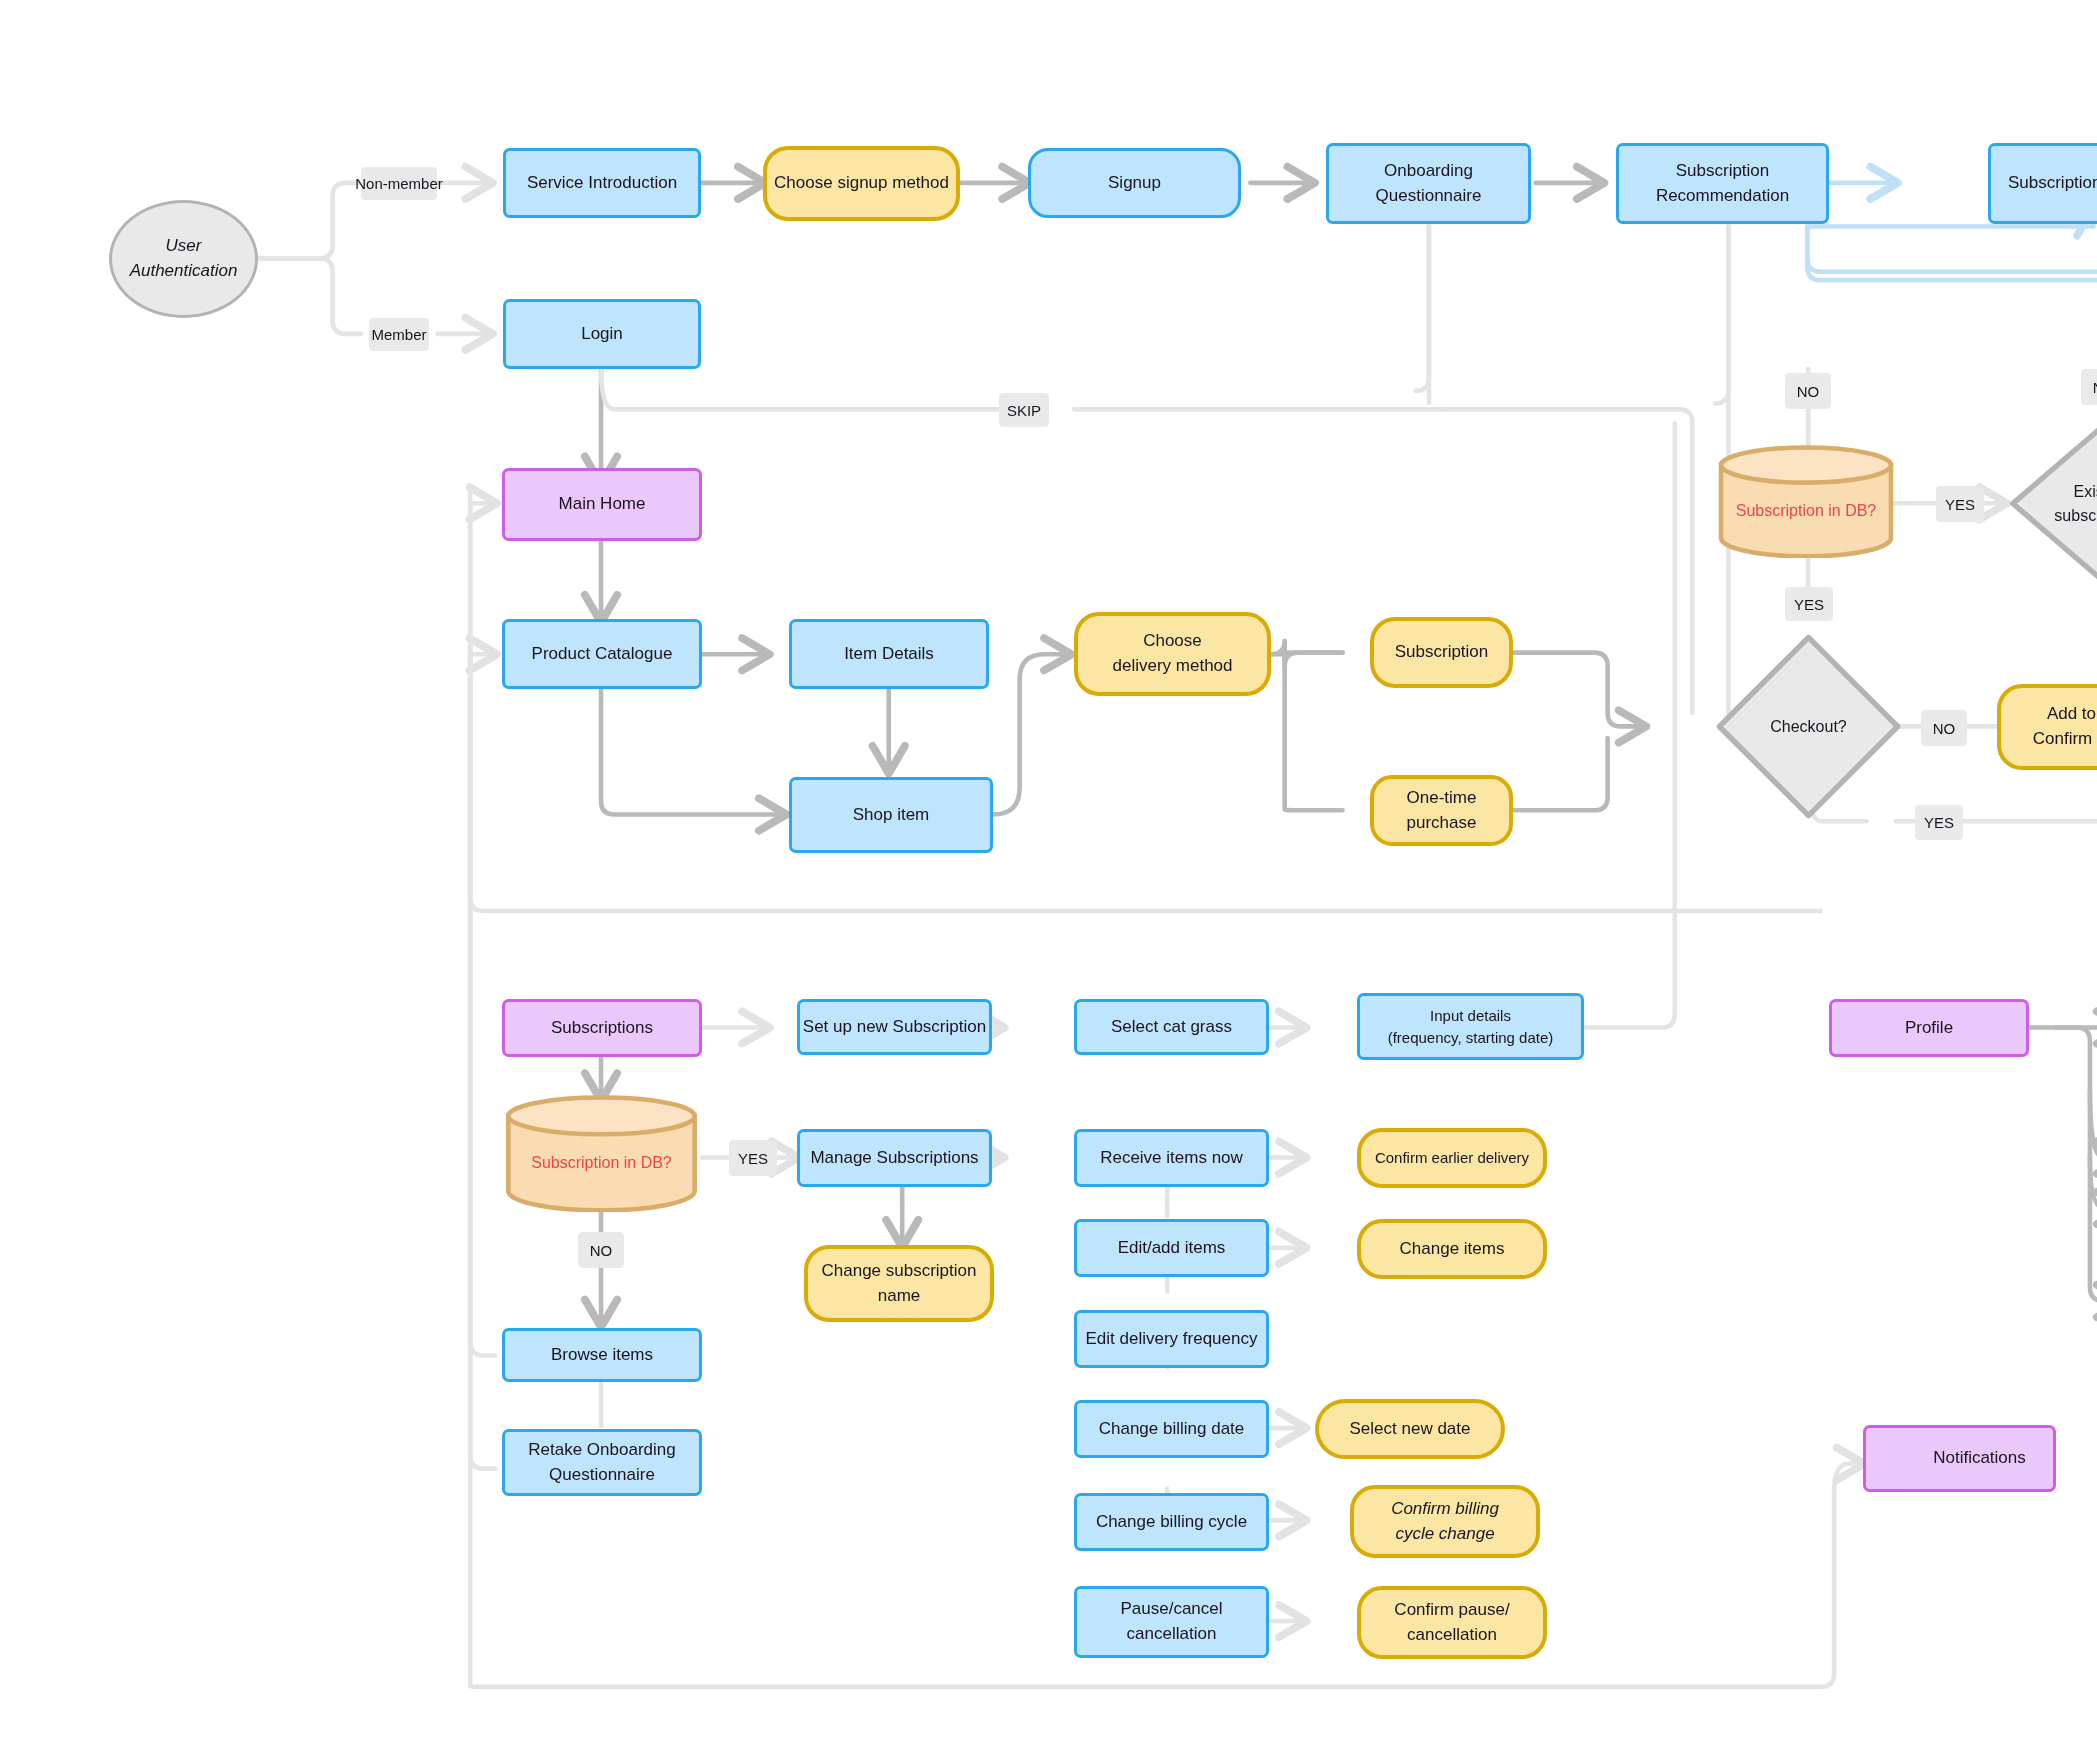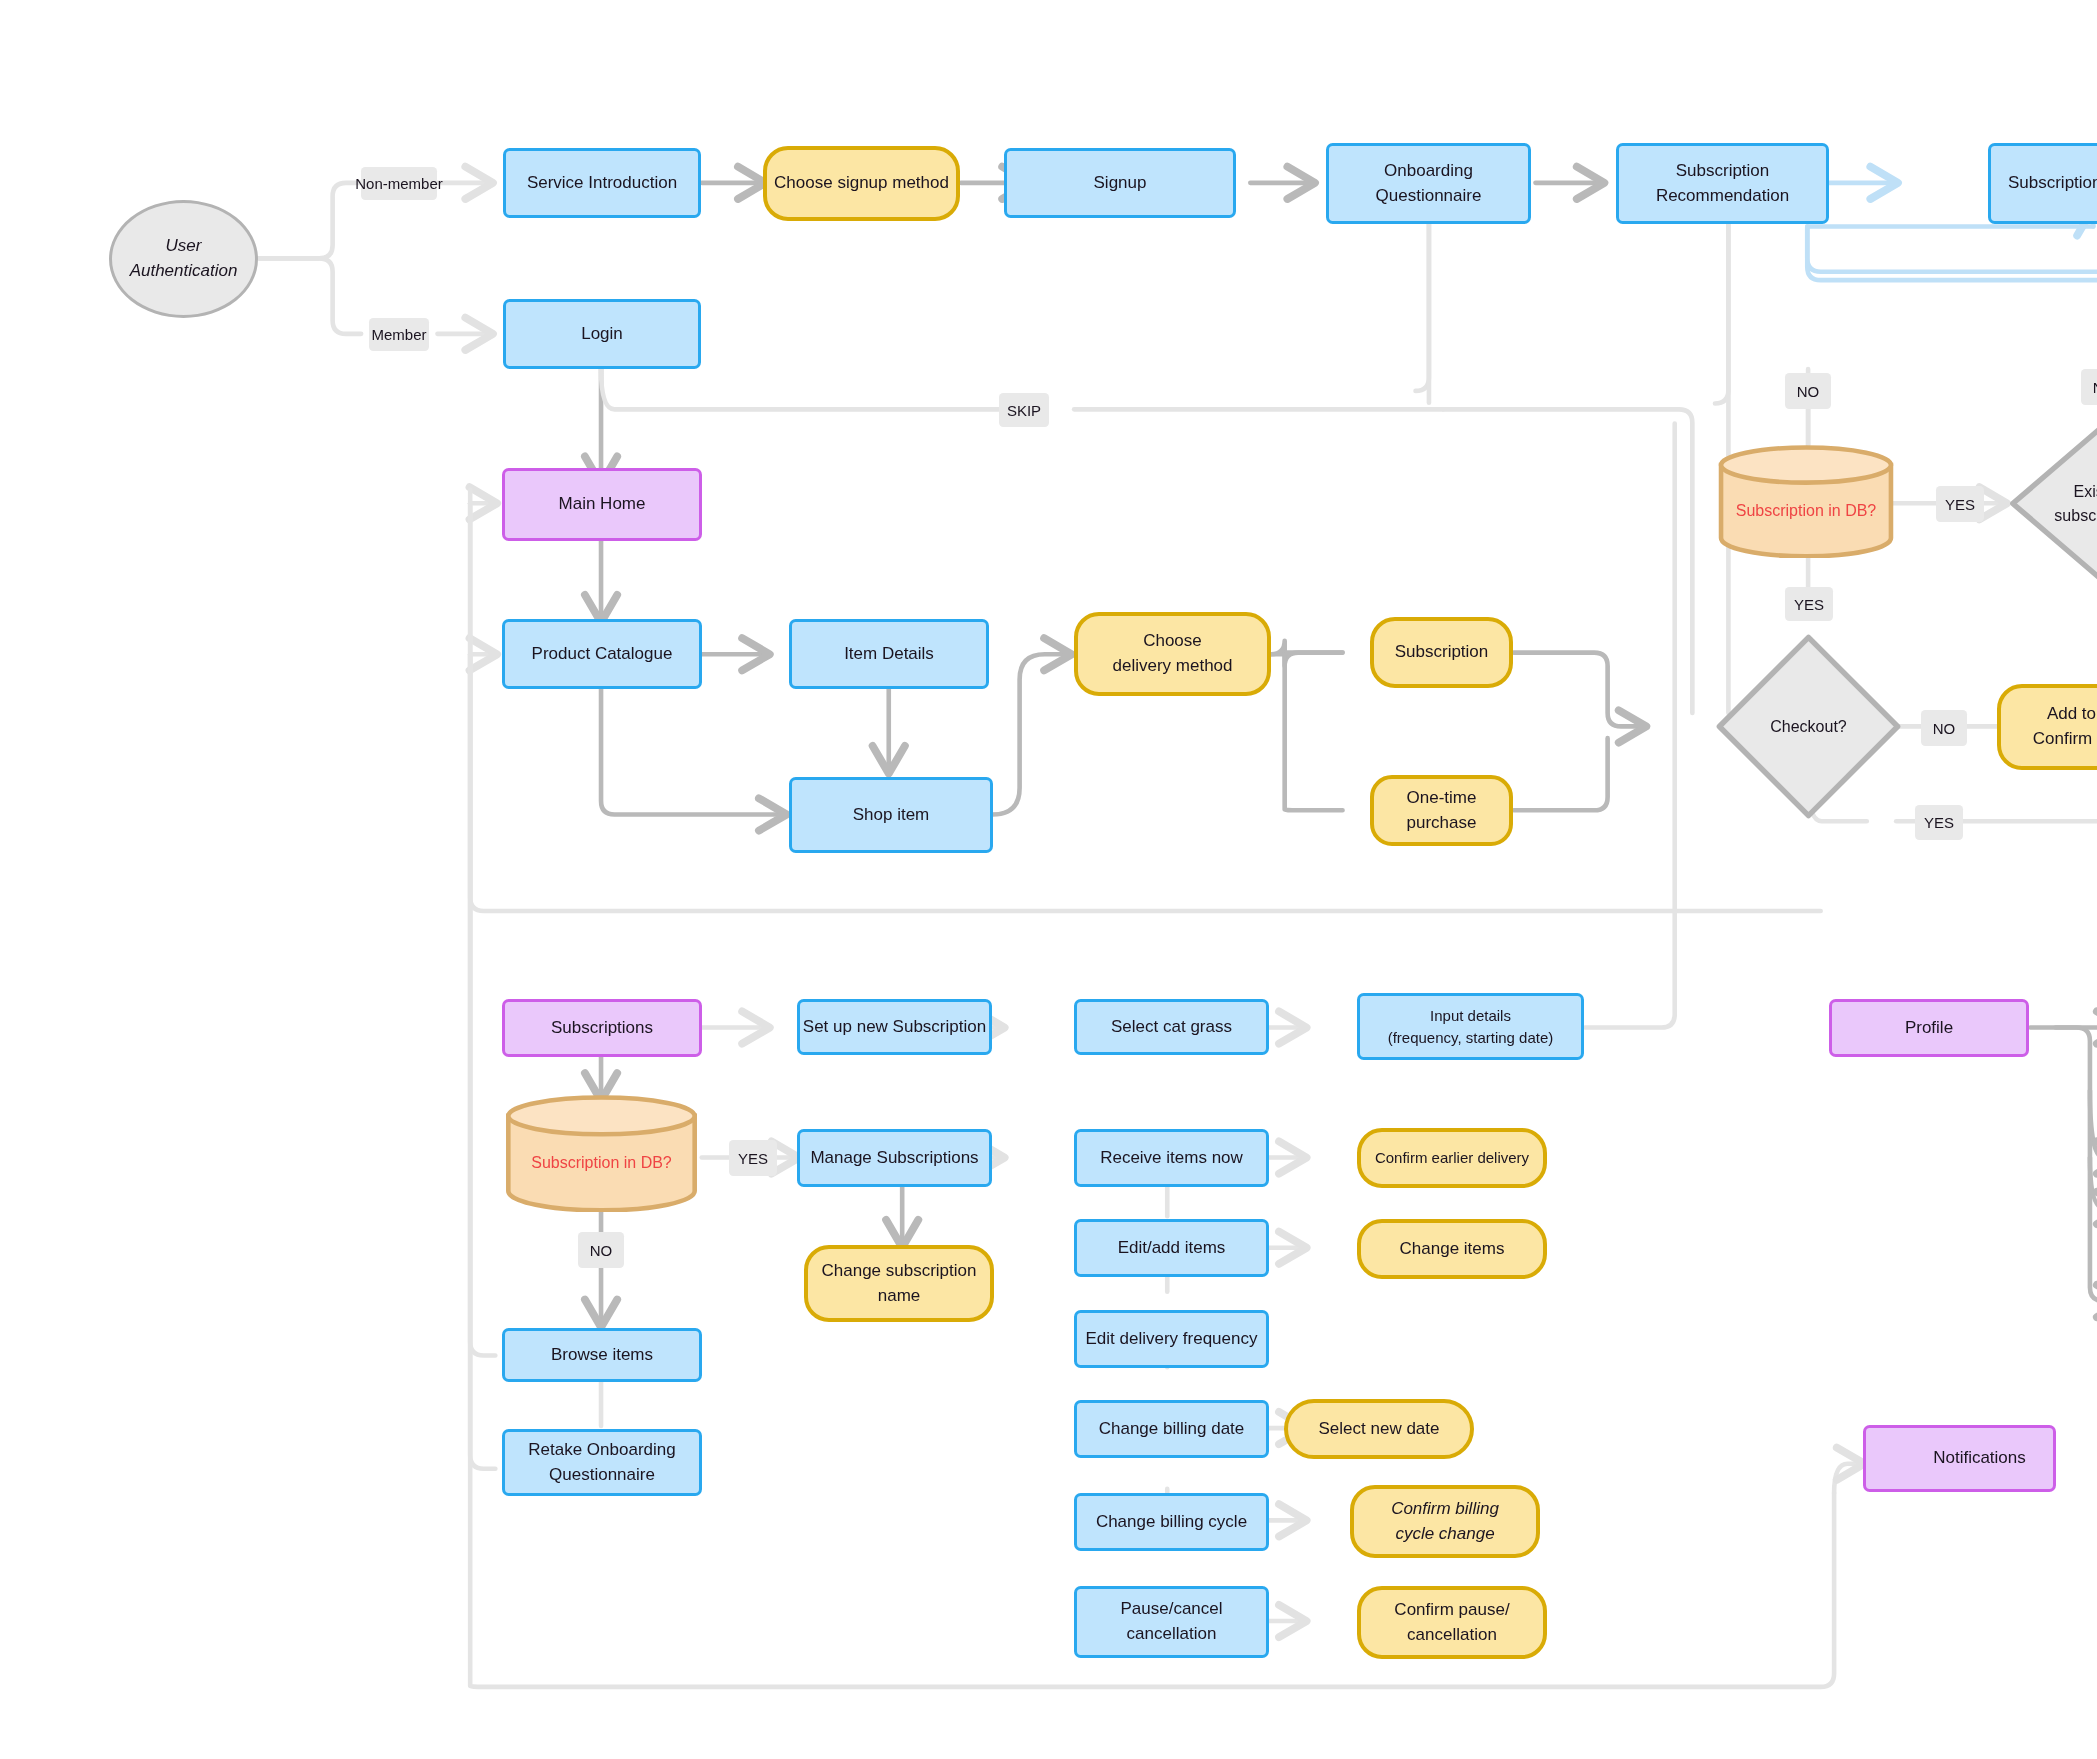--- a/index.html
+++ b/index.html
@@ -205,21 +205,21 @@
   </div>
 
   <div class="node n-blue" style="left:503px;top:148px;width:198px;height:70px;">
     <span style="white-space:pre-line">Service Introduction</span>
   </div>
 
   <div class="node n-yellow" style="left:763px;top:146px;width:197px;height:75px;">
     <span style="white-space:pre-line">Choose signup method</span>
   </div>
 
-  <div class="node n-blue" style="left:1004px;top:148px;width:232px;height:70px;">
+  <div class="node n-blue" style="left:1028px;top:148px;width:213px;height:70px;border-radius:20px;">
     <span style="white-space:pre-line">Signup</span>
   </div>
 
   <div class="node n-blue" style="left:1326px;top:143px;width:205px;height:81px;">
     <span style="white-space:pre-line">Onboarding
 Questionnaire</span>
   </div>
 
   <div class="node n-blue" style="left:1616px;top:143px;width:213px;height:81px;">
     <span style="white-space:pre-line">Subscription
@@ -380,21 +380,21 @@
     <span style="white-space:pre-line">Change items</span>
   </div>
 
   <div class="node n-blue" style="left:1074px;top:1310px;width:195px;height:58px;">
     <span style="white-space:pre-line">Edit delivery frequency</span>
   </div>
 
   <div class="node n-blue" style="left:1074px;top:1400px;width:195px;height:58px;">
     <span style="white-space:pre-line">Change billing date</span>
   </div>
-  <div class="node n-yellow" style="left:1284px;top:1399px;width:190px;height:60px;border-radius:30px;">
+  <div class="node n-yellow" style="left:1315px;top:1399px;width:190px;height:60px;border-radius:30px;">
     <span style="white-space:pre-line">Select new date</span>
   </div>
 
   <div class="node n-blue" style="left:1074px;top:1493px;width:195px;height:58px;">
     <span style="white-space:pre-line">Change billing cycle</span>
   </div>
   <div class="node n-yellow" style="left:1350px;top:1485px;width:190px;height:73px;font-style:italic;">
     <span style="white-space:pre-line">Confirm billing
 cycle change</span>
   </div>

